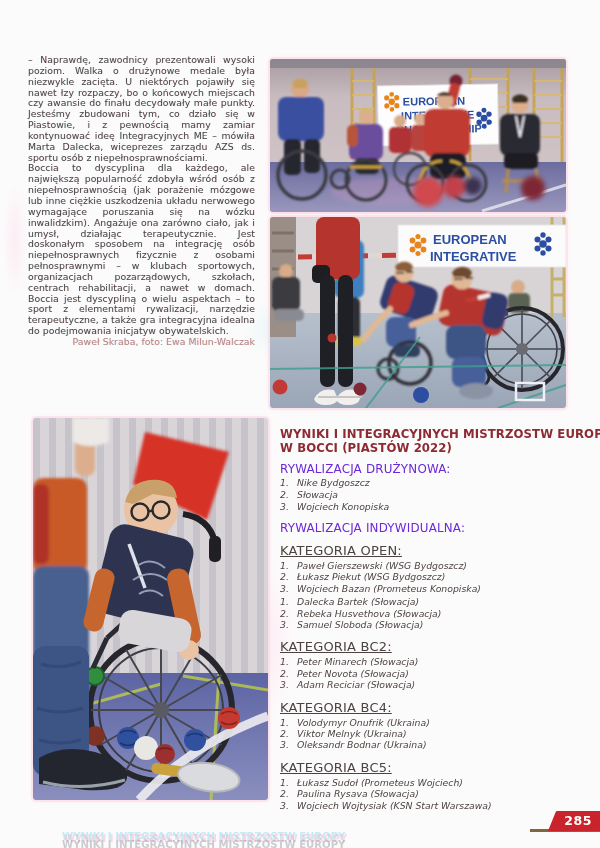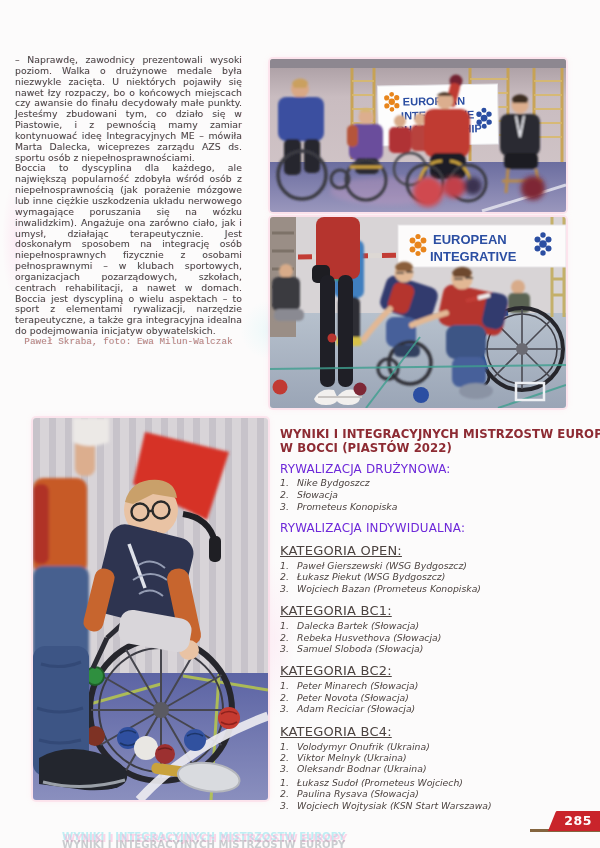--- a/index.html
+++ b/index.html
@@ -1,25 +1,25 @@
 <!DOCTYPE html>
 <html lang="pl"><head>
 <meta charset="utf-8">
 <style>
   html,body{margin:0;padding:0;}
   body{width:600px;height:848px;position:relative;background:#fbfafa;overflow:hidden;
        font-family:"DejaVu Sans",sans-serif;}
   #page{position:absolute;inset:0;background:#fcfbfb;}
 
   
-  .article{position:absolute;left:15px;top:55px;width:227px;color:#4c4340;
+  .article{position:absolute;left:28px;top:55px;width:227px;color:#4c4340;
            font-size:9.3px;line-height:10.85px;text-align:justify;letter-spacing:.05px;
            text-shadow:.6px 0 0 rgba(228,62,140,.13), -.6px 0 0 rgba(0,200,220,.12);}
   .article p{margin:0;}
-  .byline{margin-top:1px;color:#b9837d;text-align:center;font-family:Liberation Mono, monospace;}
+  .byline{margin-top:1px;color:#b9837d;text-align:right;}
 
   
   .photo{position:absolute;border-radius:3px;overflow:hidden;
          box-shadow:0 0 0 2px rgba(255,175,205,.22), 0 0 6px rgba(255,175,205,.25);}
   #photo1{left:270px;top:59px;width:296px;height:153px;}
   #photo2{left:270px;top:217px;width:296px;height:191px;}
   #photo3{left:33px;top:418px;width:235px;height:382px;}
   .photo svg{display:block;}
 
   
@@ -430,55 +430,55 @@
       <span class="squeeze">WYNIKI I INTEGRACYJNYCH MISTRZOSTW EUROPY</span><br>
       <span class="squeeze">W BOCCI (PIASTÓW 2022)</span>
     </h1>
 
     <h2 class="res-sub">
       <span class="squeeze">RYWALIZACJA DRUŻYNOWA:</span>
     </h2>
     <ol class="rlist team">
       <li>Nike Bydgoszcz</li>
       <li>Słowacja</li>
-      <li>Prometeus Konopiska</li>
+      <li>Wojciech Konopiska</li>
     </ol>
 
     <h2 class="res-sub">
       <span class="squeeze">RYWALIZACJA INDYWIDUALNA:</span>
     </h2>
 
     <div class="cat-label">KATEGORIA OPEN:</div>
     <ol class="rlist">
       <li>Paweł Gierszewski (WSG Bydgoszcz)</li>
       <li>Łukasz Piekut (WSG Bydgoszcz)</li>
       <li>Wojciech Bazan (Prometeus Konopiska)</li>
     </ol>
 
-    <div class="cat-label">KATEGORIA BC1:</div>
     <ol class="rlist">
       <li>Dalecka Bartek (Słowacja)</li>
       <li>Rebeka Husvethova (Słowacja)</li>
       <li>Samuel Sloboda (Słowacja)</li>
     </ol>
 
     <div class="cat-label">KATEGORIA BC2:</div>
     <ol class="rlist">
       <li>Peter Minarech (Słowacja)</li>
       <li>Peter Novota (Słowacja)</li>
       <li>Adam Reciciar (Słowacja)</li>
     </ol>
 
     <div class="cat-label">KATEGORIA BC4:</div>
     <ol class="rlist">
       <li>Volodymyr Onufrik (Ukraina)</li>
       <li>Viktor Melnyk (Ukraina)</li>
       <li>Oleksandr Bodnar (Ukraina)</li>
     </ol>
 
+    <div class="cat-label">KATEGORIA BC5:</div>
     <ol class="rlist">
       <li>Łukasz Sudoł (Prometeus Wojciech)</li>
       <li>Paulina Rysava (Słowacja)</li>
       <li>Wojciech Wojtysiak (KSN Start Warszawa)</li>
     </ol>
   </div>
 
   <div class="pagetab-under"></div>
   <div class="pagetab">
     <span>285</span>

